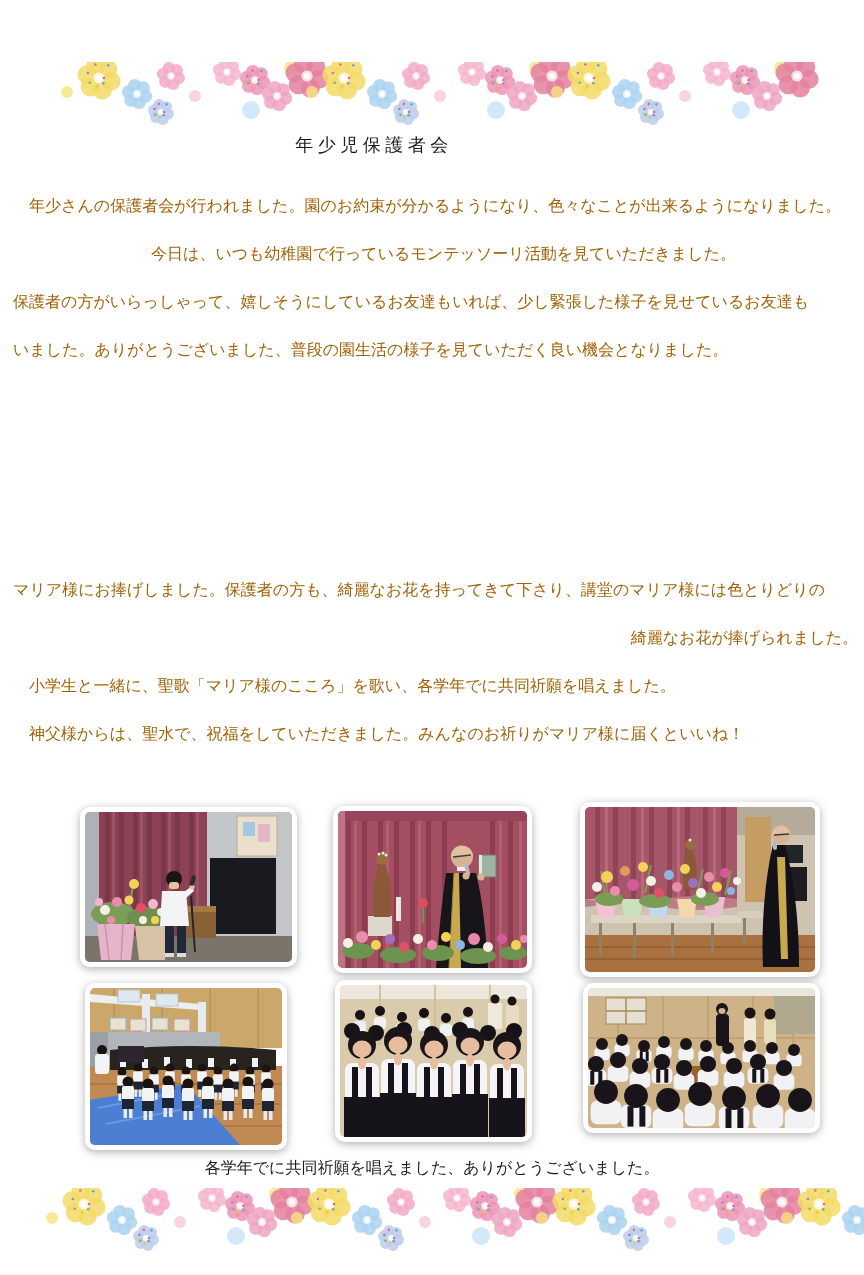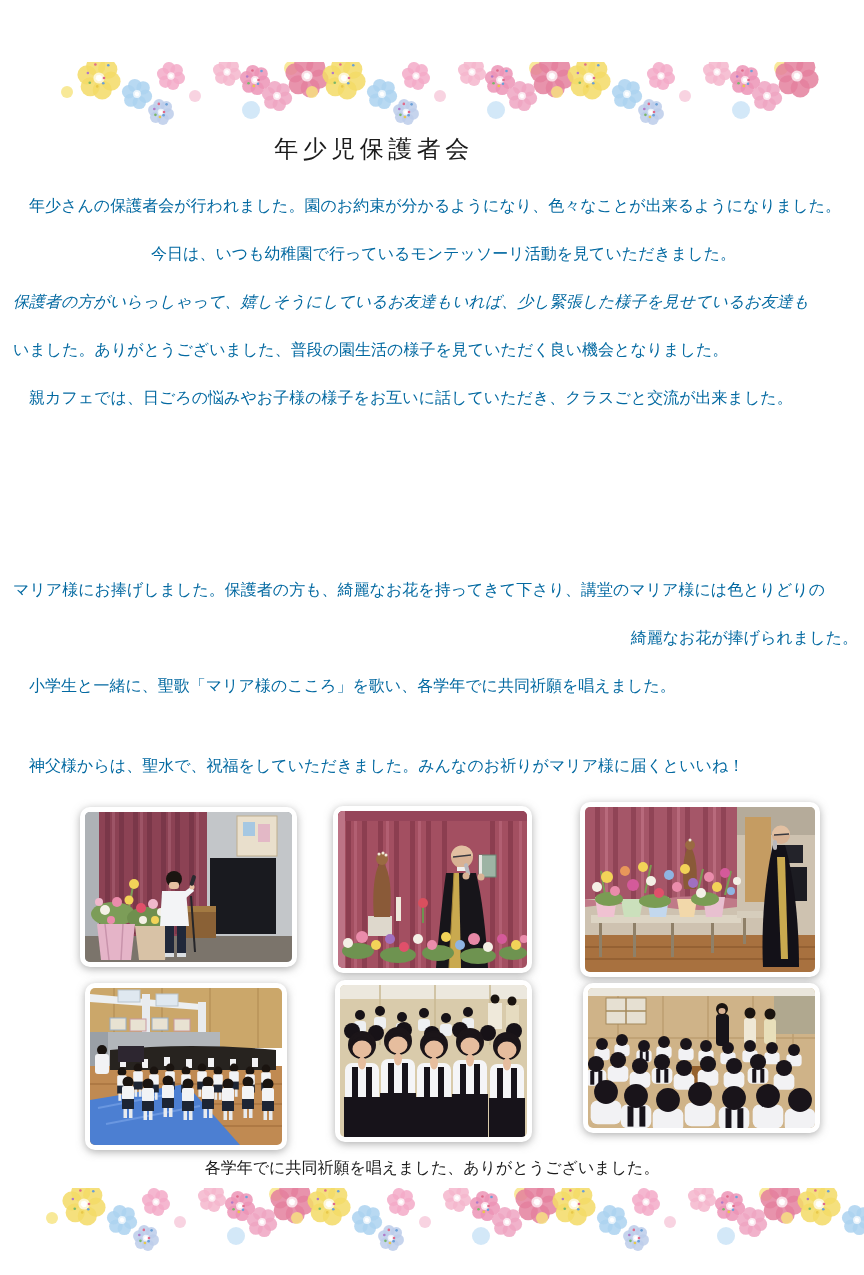--- a/index.html
+++ b/index.html
@@ -4,25 +4,25 @@
 <style>
   html,body{margin:0;padding:0;background:#ffffff;}
   #page{
     position:relative;width:864px;height:1275px;margin:0;
     background:#ffffff;overflow:hidden;
     font-family:"Liberation Sans","DejaVu Sans",sans-serif;
     color:#1b1b1b;
   }
   .section-title{
     position:absolute;left:0;width:748px;text-align:center;
-    font-size:24px;letter-spacing:4.5px;font-weight:400;color:#1b1b1b;
+    font-size:18px;letter-spacing:4.5px;font-weight:400;color:#1b1b1b;
   }
   .body-line{
     position:absolute;left:13px;width:845px;
-    font-size:16px;line-height:20px;white-space:pre;color:#0369a1;
+    font-size:16px;line-height:20px;white-space:pre;color:#a16207;
   }
   .closing-line{
     position:absolute;left:0;width:864px;text-align:center;
     font-size:16px;color:#1b1b1b;
   }
   .photo{
     position:absolute;border:5px solid #ffffff;border-radius:10px;
     box-shadow:0 2px 8px rgba(110,110,110,0.55);
     overflow:hidden;background:#fff;
   }
@@ -30,28 +30,27 @@
   .flower-cluster{position:absolute;}
 </style>
 </head>
 <body>
 
 <div id="page">
 
   <div class="section-title" style="top:133px;">年少児保護者会</div>
   <div class="body-line" style="top:196px;">　年少さんの保護者会が行われました。園のお約束が分かるようになり、色々なことが出来るようになりました。</div>
   <div class="body-line" style="top:244px;text-align:center;">　今日は、いつも幼稚園で行っているモンテッソーリ活動を見ていただきました。</div>
-  <div class="body-line" style="top:292px;font-style:italic;">保護者の方がいらっしゃって、嬉しそうにしているお友達もいれば、少し緊張した様子を見せているお友達も</div>
+  <div class="body-line" style="top:292px;">保護者の方がいらっしゃって、嬉しそうにしているお友達もいれば、少し緊張した様子を見せているお友達も</div>
   <div class="body-line" style="top:340px;">いました。ありがとうございました、普段の園生活の様子を見ていただく良い機会となりました。</div>
-  <div class="body-line" style="top:388px;">　親カフェでは、日ごろの悩みやお子様の様子をお互いに話していただき、クラスごと交流が出来ました。</div>
 
   <div class="body-line" style="top:580px;">マリア様にお捧げしました。保護者の方も、綺麗なお花を持ってきて下さり、講堂のマリア様には色とりどりの</div>
   <div class="body-line" style="top:628px;text-align:right;">綺麗なお花が捧げられました。</div>
   <div class="body-line" style="top:676px;">　小学生と一緒に、聖歌「マリア様のこころ」を歌い、各学年でに共同祈願を唱えました。</div>
-  <div class="body-line" style="top:756px;">　神父様からは、聖水で、祝福をしていただきました。みんなのお祈りがマリア様に届くといいね！</div>
+  <div class="body-line" style="top:724px;">　神父様からは、聖水で、祝福をしていただきました。みんなのお祈りがマリア様に届くといいね！</div>
 
   <figure class="photo" style="left:80px;top:807px;width:207px;height:150px;margin:0;" title="赤いカーテンの前でマイクを持って話す園児">
     <svg viewBox="0 0 207 150" preserveAspectRatio="none">
       <rect width="207" height="150" fill="#9aa0a5"></rect>
       <rect width="16" height="150" fill="#aeb2b6"></rect>
       <rect x="14" width="108" height="124" fill="#8c4254"></rect>
       <g fill="#773648" opacity="0.85">
         <rect x="20" width="5" height="122"></rect>
           <rect x="34" width="5" height="122"></rect>
           <rect x="48" width="5" height="122"></rect>

